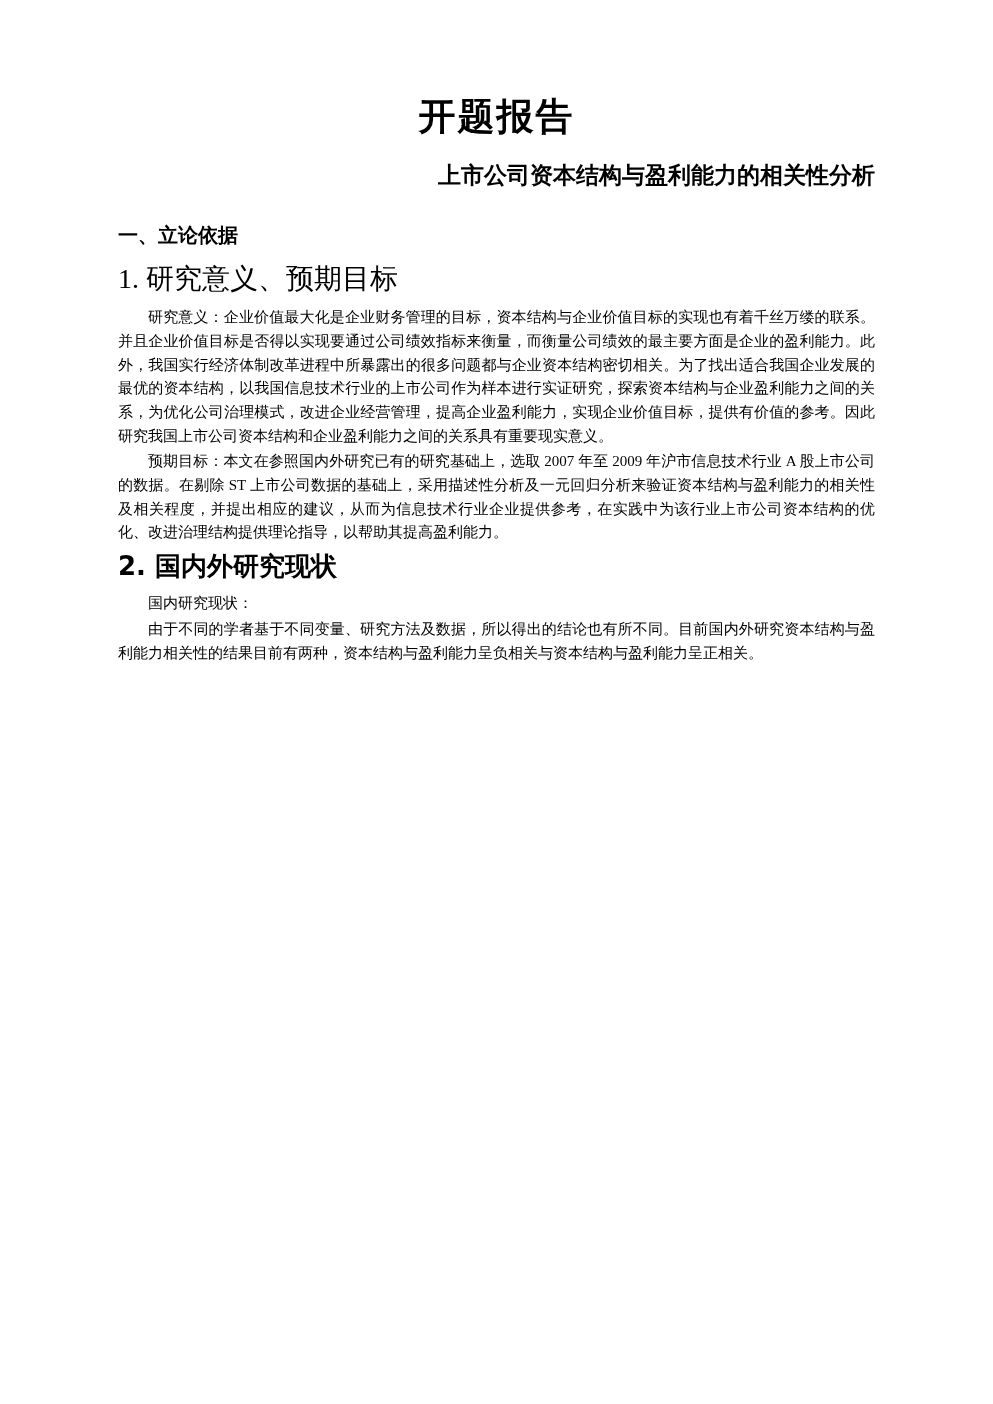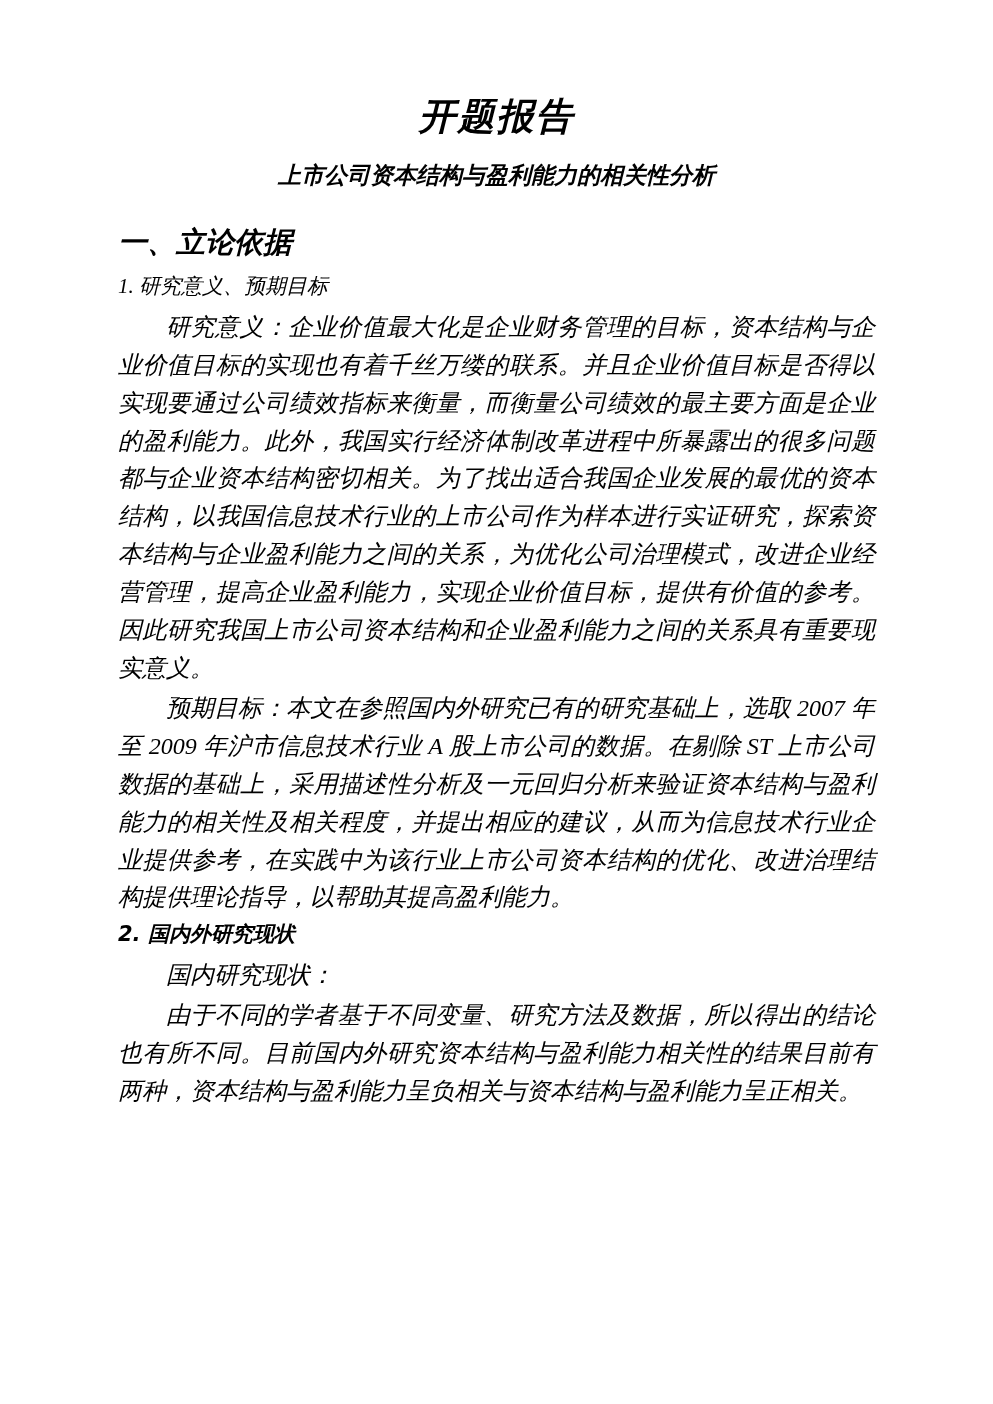--- a/index.html
+++ b/index.html
@@ -13,61 +13,60 @@
     font-family: "Liberation Serif", "DejaVu Serif", serif;
     color: #000000;
     overflow: hidden;
   }
   .page {
     width: 993px;
     height: 1252px;
     box-sizing: border-box;
     padding: 95px 118px 0 118px;
     position: relative;
-    font-style: italic;
   }
   .doc-title {
     text-align: center;
     font-family: "DejaVu Sans", "Liberation Sans", sans-serif;
     font-weight: bold;
     font-size: 37px;
     letter-spacing: 2px;
     margin: 0 0 22px 0;
     line-height: 1.2;
   }
   .doc-subtitle {
-    text-align: center;
+    text-align: right;
     font-family: "DejaVu Sans", "Liberation Sans", sans-serif;
     font-weight: bold;
     font-size: 23px;
     margin: 0 0 30px 0;
     line-height: 1.3;
   }
   .section-heading {
     font-family: "DejaVu Sans", "Liberation Sans", sans-serif;
     font-weight: bold;
-    font-size: 29px;
+    font-size: 20px;
     margin: 0 0 8px 0;
     line-height: 1.45;
   }
   .sub-heading {
-    font-size: 21px;
+    font-size: 28px;
     margin: 0 0 6px 0;
     line-height: 1.5;
     font-family: "Liberation Serif", "DejaVu Serif", serif;
   }
   .sub-heading-bold {
     font-family: "DejaVu Sans", "Liberation Sans", sans-serif;
     font-weight: bold;
-    font-size: 21px;
+    font-size: 26px;
     margin: 0 0 6px 0;
     line-height: 1.5;
   }
   p.body-text {
-    font-size: 24px;
+    font-size: 15px;
     line-height: 1.58;
     margin: 0 0 2px 0;
     text-align: justify;
     text-justify: inter-ideograph;
     text-indent: 2em;
   }
   p.body-text.indent1 {
     text-indent: 1em;
   }
 </style>

